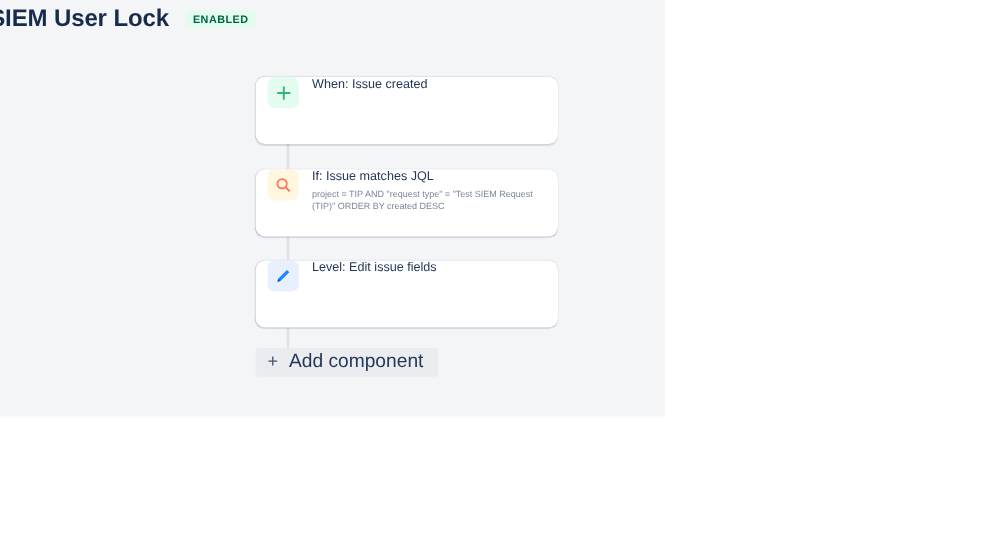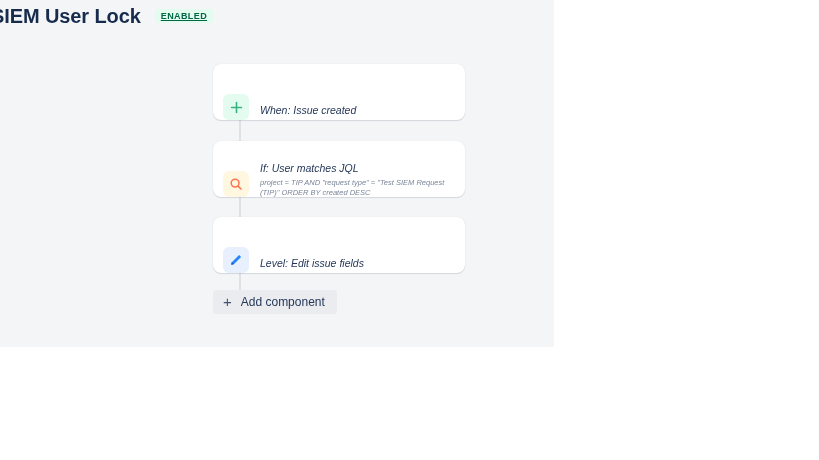--- a/index.html
+++ b/index.html
@@ -50,21 +50,20 @@
     display: inline-block;
     background: #E3FCEF;
     color: #006644;
     font-size: 9px;
     font-weight: 700;
     letter-spacing: 0.4px;
     padding: 3px 6px 2px 6px;
     border-radius: 3px;
     line-height: 1;
     white-space: nowrap;
-    text-decoration: underline;
   }
 
   
   #rule-flow {
     position: absolute;
     left: 213px;
     top: 64px;
     width: 252px;
   }
 
@@ -72,25 +71,24 @@
     position: relative;
   }
 
   .component-card {
     position: relative;
     background: #FFFFFF;
     border-radius: 8px;
     box-shadow: 0 1px 1px rgba(9,30,66,0.13), 0 0 1px rgba(9,30,66,0.13);
     height: 56px;
     display: flex;
-    align-items: flex-end;
+    align-items: flex-start;
     padding: 0 14px 0 10px;
     box-sizing: border-box;
     z-index: 2;
-    font-style: italic;
   }
 
   .connector {
     position: absolute;
     left: 26px;
     width: 2px;
     background: #DFE1E6;
     z-index: 1;
   }
 
@@ -157,21 +155,21 @@
   }
   #add-component-button .plus-glyph {
     color: #42526E;
     font-size: 15px;
     line-height: 1;
     font-weight: 400;
     display: block;
     margin-top: -1px;
   }
   #add-label {
-    font-size: 12px;
+    font-size: 16px;
     color: #253858;
     white-space: nowrap;
   }
 </style>
 </head>
 <body>
 
 <div id="rule-canvas">
 
   <div id="rule-header">
@@ -200,21 +198,21 @@
 
     <div class="flow-node">
       <div class="component-card">
         <div class="card-icon icon-condition">
           <svg width="14" height="14" viewBox="0 0 14 14" aria-hidden="true">
             <circle cx="6.1" cy="6.1" r="3.9" fill="none" stroke="#FF7452" stroke-width="1.5"></circle>
             <path d="M9.1 9.1 L12 12" stroke="#FF7452" stroke-width="1.6" stroke-linecap="round"></path>
           </svg>
         </div>
         <div class="card-text">
-          <div class="card-title">If: User matches JQL</div>
+          <div class="card-title">If: Issue matches JQL</div>
           <div class="card-subtitle">project = TIP AND "request type" = "Test SIEM Request (TIP)" ORDER BY created DESC</div>
         </div>
       </div>
     </div>
 
     <div class="flow-node gap-2">
       <div class="connector" style="top:0;height:20px;"></div>
     </div>
 
     <div class="flow-node">

